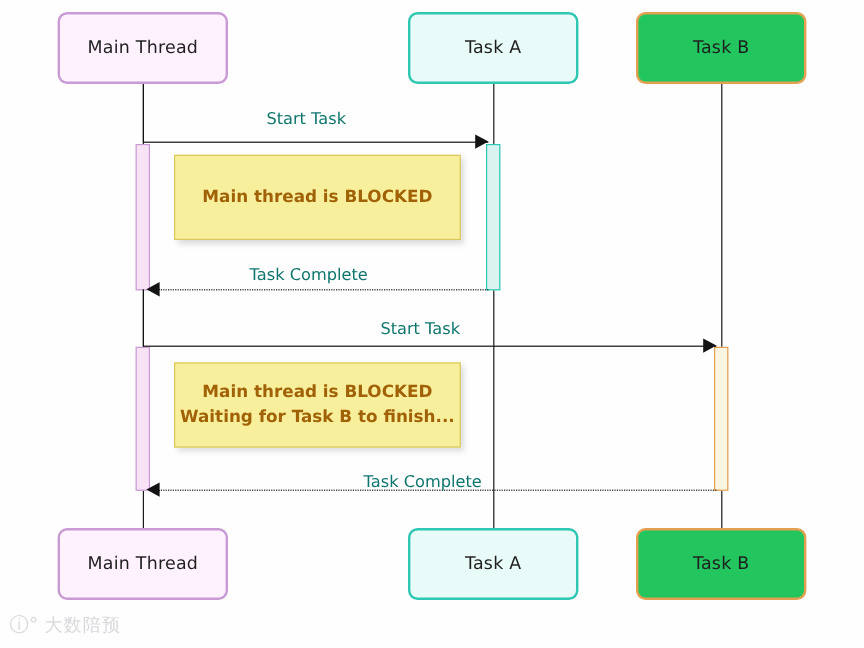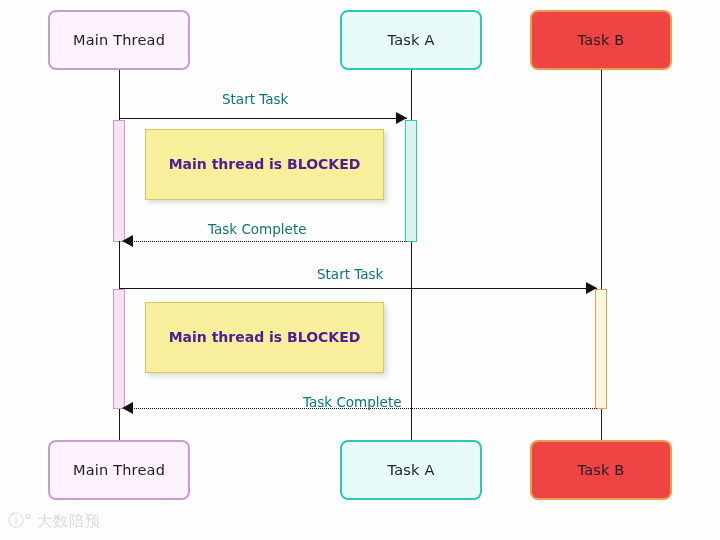--- a/index.html
+++ b/index.html
@@ -33,21 +33,21 @@
     z-index: 6;
   }
   .participant .plabel {
     font-size: 14.5px;
     color: #1f1f1f;
     letter-spacing: .2px;
     white-space: nowrap;
   }
   .p-main  { background: #fdf2fd; border-color: #c99ad4; }
   .p-taska { background: #e9fbf8; border-color: #2ec7b2; }
-  .p-taskb { background: #ef4444; border-color: #e3a150; }
+  .p-taskb { background: #22c55e; border-color: #e3a150; }
 
   
   .lifeline {
     position: absolute;
     width: 0;
     border-left: 1.6px solid #1a1a1a;
     z-index: 1;
   }
 
   
@@ -113,21 +113,21 @@
     box-shadow: 3px 3px 5px rgba(0,0,0,0.14);
     display: flex;
     flex-direction: column;
     align-items: center;
     justify-content: center;
     z-index: 7;
   }
   .note .nline {
     font-size: 14px;
     font-weight: bold;
-    color: #4c1d95;
+    color: #a16207;
     line-height: 1.45;
     white-space: nowrap;
     text-align: center;
   }
 
   
   .watermark {
     position: absolute;
     color: #d9d9dd;
     user-select: none;
@@ -195,20 +195,21 @@
   <div class="arrowhead arrow-left" style="left:122px; top:235px;"></div>
   <div class="msg-label" style="left:208px; top:221px;">Task Complete</div>
 
   <div class="msg-stem" style="left:119px; top:241px; height:47px;"></div>
   <div class="msg-line" style="left:119px; top:288px; width:478px;"></div>
   <div class="arrowhead arrow-right" style="left:586px; top:282px;"></div>
   <div class="msg-label" style="left:317px; top:266px;">Start Task</div>
 
   <div class="note" style="left:145px; top:302px; width:239px; height:71px;">
     <span class="nline">Main thread is BLOCKED</span>
+    <span class="nline">Waiting for Task B to finish...</span>
   </div>
 
   <div class="msg-line dotted" style="left:131px; top:408px; width:466px;"></div>
   <div class="arrowhead arrow-left" style="left:122px; top:402px;"></div>
   <div class="msg-label" style="left:303px; top:394px;">Task Complete</div>
 
   <div class="participant p-main" style="left:48px; top:440px;">
     <span class="plabel">Main Thread</span>
   </div>
   <div class="participant p-taska" style="left:340px; top:440px;">

